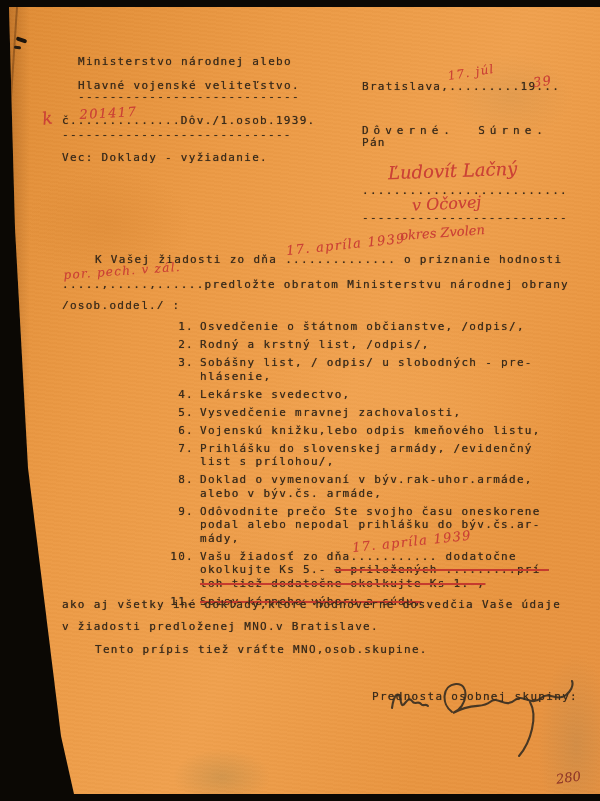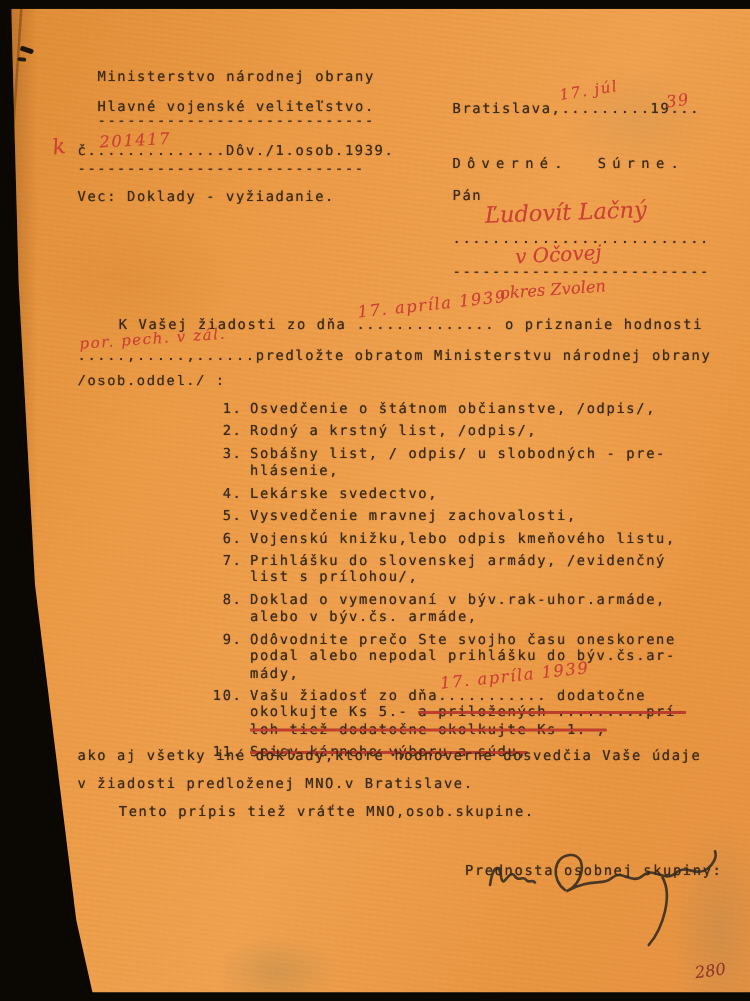--- a/index.html
+++ b/index.html
@@ -38,35 +38,35 @@
 </style>
 </head>
 <body>
 
 <div class="stage">
   <div class="paper">
     <div class="crease"></div>
     <div class="cornermark1"></div>
     <div class="cornermark2"></div>
 
-    <div class="abs t" style="left:78px;top:55px;">Ministerstvo národnej obrany</div>
+    <div class="abs t" style="left:78px;top:55px;">Ministerstvo národnej alebo</div>
     <div class="abs t" style="left:78px;top:79px;">Hlavné vojenské veliteľstvo.</div>
     <div class="abs t" style="left:78px;top:90px;">----------------------------</div>
 
     <div class="abs hand" style="left:42px;top:108px;font-size:17px;transform:rotate(-8deg);">k</div>
     <div class="abs t" style="left:62px;top:114px;"><span>č.</span><span class="dotsbox"><span>...........</span><span class="hand over" style="top:-6px;font-size:13px;transform:rotate(-3deg);">201417</span></span><span>..Dôv./1.osob.1939.</span></div>
     <div class="abs t" style="left:62px;top:128px;">-----------------------------</div>
 
     <div class="abs t" style="left:62px;top:151px;">Vec: Doklady - vyžiadanie.</div>
 
     <div class="abs t" style="left:362px;top:80px;"><span>Bratislava,</span><span class="dotsbox"><span>.........</span><span class="hand over" style="top:-10px;left:0;font-size:12px;transform:rotate(-9deg);">17. júl</span></span><span>19</span><span class="dotsbox"><span>..</span><span class="hand over" style="top:-4px;left:-2px;font-size:13px;transform:rotate(-8deg);">39</span></span><span>.</span></div>
 
     <div class="abs t classif" style="left:362px;top:124px;">Dôverné.  Súrne.</div>
 
-    <div class="abs t" style="left:362px;top:150px;">Pán</div>
+    <div class="abs t" style="left:362px;top:136px;">Pán</div>
     <div class="abs hand" style="left:388px;top:160px;font-size:18px;transform:rotate(-2deg);">Ľudovít Lačný</div>
     <div class="abs t" style="left:362px;top:184px;">..........................</div>
     <div class="abs hand" style="left:412px;top:194px;font-size:16px;transform:rotate(-3deg);">v Očovej</div>
     <div class="abs t" style="left:362px;top:211px;">--------------------------</div>
     <div class="abs hand" style="left:400px;top:225px;font-size:13px;transform:rotate(-4deg);">okres Zvolen</div>
 
     <div class="abs t" style="left:95px;top:253px;"><span>K Vašej žiadosti zo dňa </span><span class="dotsbox"><span>..............</span><span class="hand over" style="transform:rotate(-6deg);">17. apríla 1939</span></span><span> o priznanie hodnosti</span></div>
     <div class="abs t" style="left:62px;top:278px;"><span class="dotsbox"><span>.....,.....,......</span><span class="hand over" style="font-size:12px;transform:rotate(-4deg);">por. pech. v zál.</span></span><span>predložte obratom Ministerstvu národnej obrany</span></div>
     <div class="abs t" style="left:62px;top:300px;font-family:Liberation Mono, monospace;">/osob.oddel./ :</div>
 

